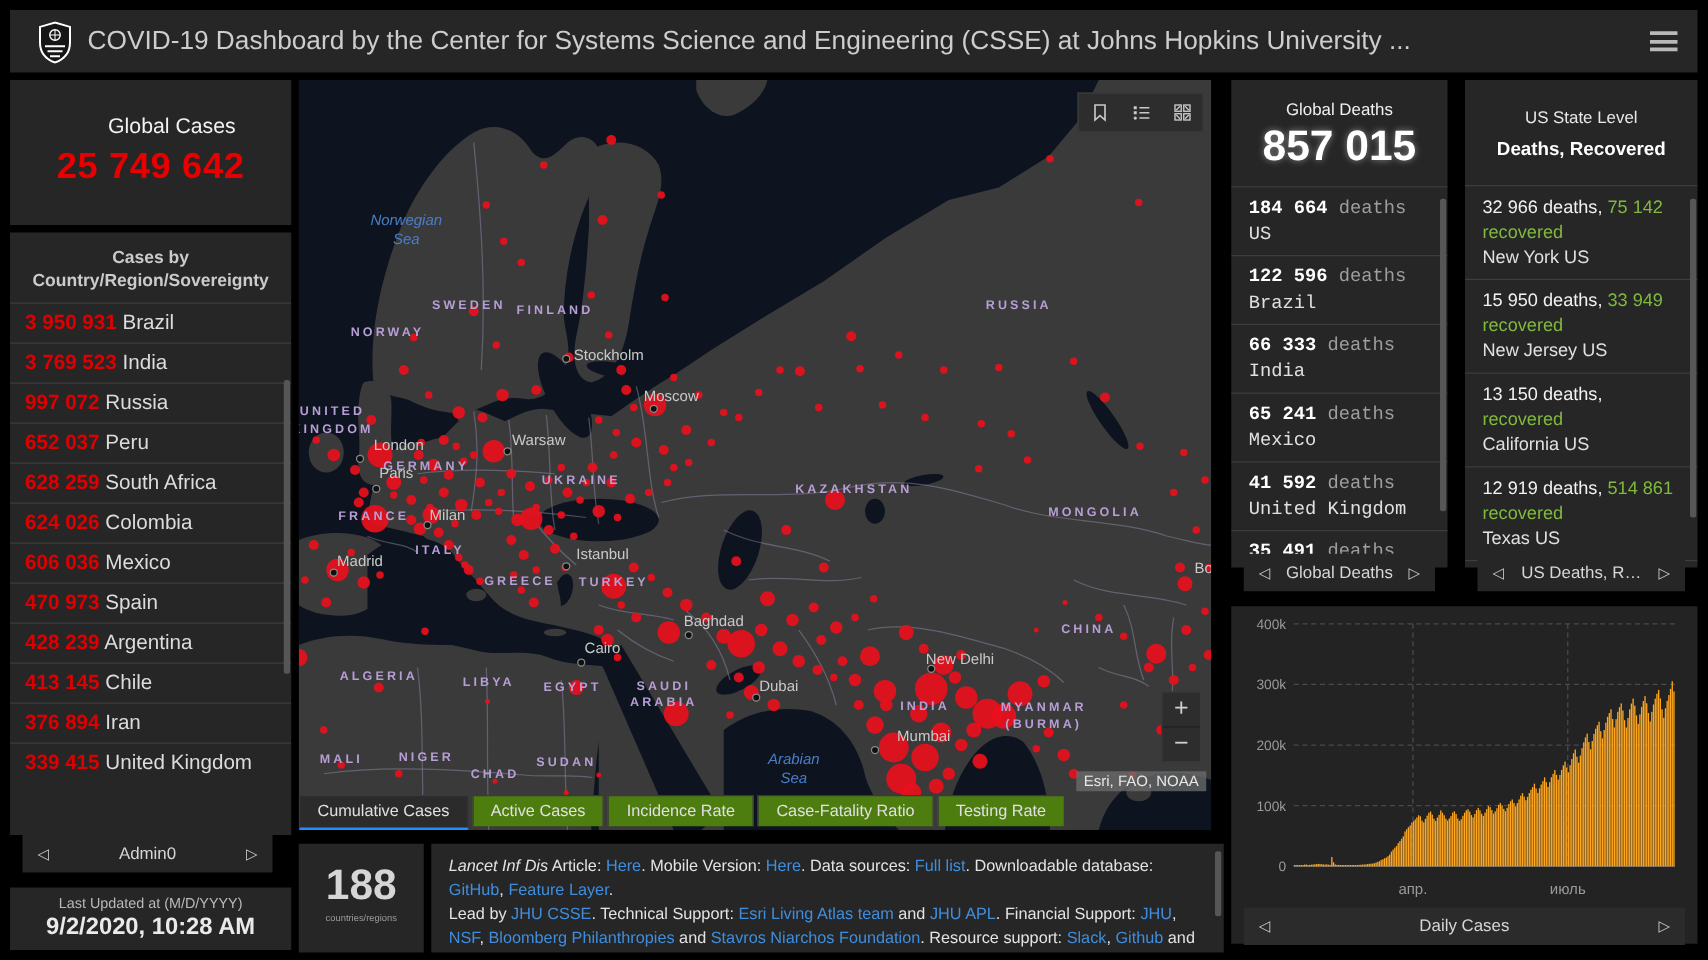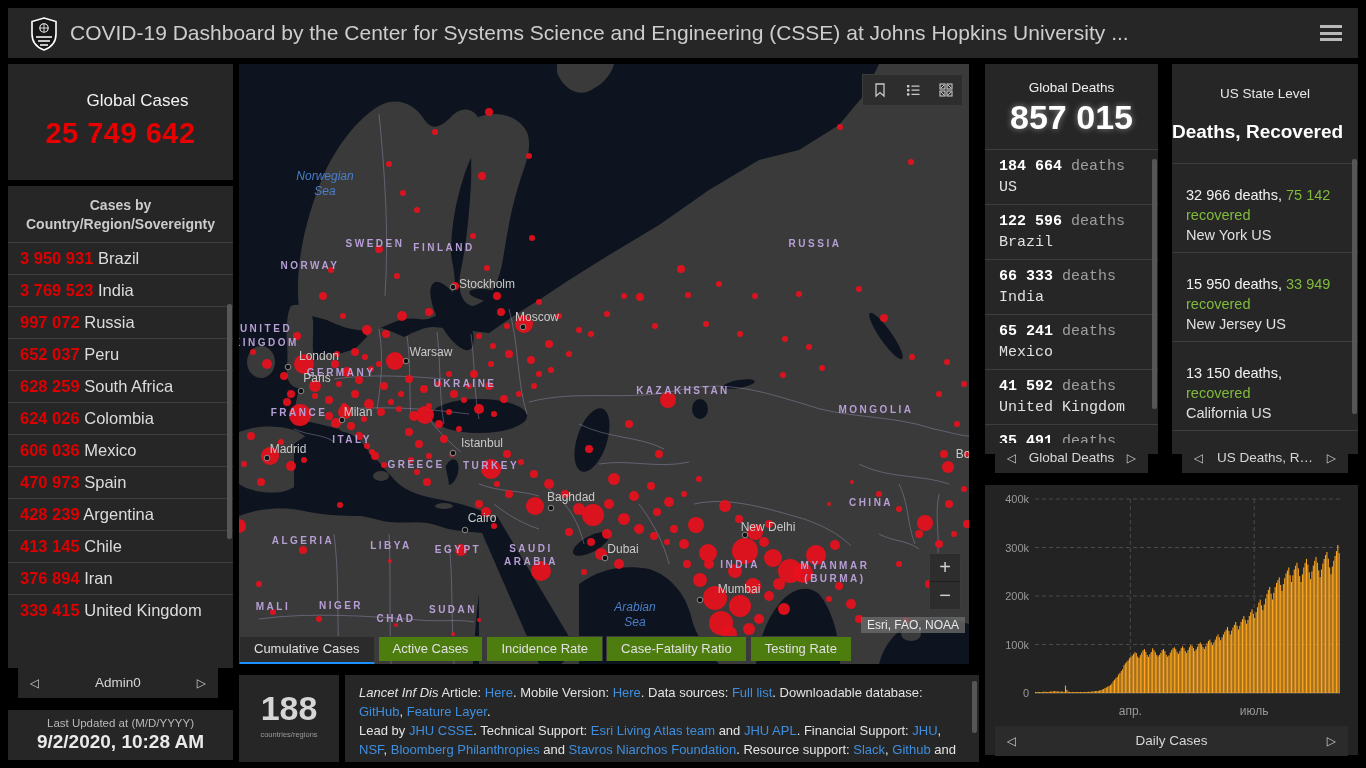--- a/index.html
+++ b/index.html
@@ -59,23 +59,23 @@
   #panel-deaths{left:985px;top:64px;width:173px;height:390px;overflow:hidden;}
   #gd-title{margin-top:16px;text-align:center;color:#f0f0f0;font-size:13.5px;}
   #gd-value{margin-top:3px;text-align:center;color:#fff;font-size:34px;font-weight:bold;
     text-shadow:0 0 6px rgba(255,255,255,.45);}
   #deaths-list{margin-top:12px;font-family:Liberation Mono, monospace;}
   #deaths-list .drow{padding:6px 6px 6px 14px;border-top:1px solid #3d3d3d;font-size:15px;line-height:21px;}
   .dval{color:#fff;font-weight:bold;} .dunit{color:#9e9e9e;} .dregion{color:#e0e0e0;}
   #pager-deaths{left:995px;top:443px;width:153px;height:30px;}
   #panel-us{left:1172px;top:64px;width:186px;height:390px;overflow:hidden;text-align:left;}
   #us-t1{margin-top:22px;text-align:center;color:#e8e8e8;font-size:13.5px;}
-  #us-t2{text-align:left;color:#fff;font-size:19px;font-weight:bold;margin-top:20px;}
+  #us-t2{text-align:center;color:#fff;font-size:15px;font-weight:bold;margin-top:10px;}
   #us-list{margin-top:20px;}
-  #us-list .urow{padding:21px 6px 7px 14px;border-top:1px solid #3d3d3d;font-size:14.5px;line-height:20px;}
+  #us-list .urow{padding:7px 6px 7px 14px;border-top:1px solid #3d3d3d;font-size:14.5px;line-height:20px;}
   .uw{color:#f2f2f2;} .ug{color:#80ba3d;} .uregion{color:#e0e0e0;}
   #pager-us{left:1182px;top:443px;width:166px;height:30px;}
   
   #panel-chart{left:985px;top:485px;width:373px;height:270px;background:#232323;}
   #pager-chart{left:995px;top:726px;width:353px;height:30px;background:#2b2b2b;}
   .tick{fill:#999;font-size:11px;}
   .xtick{fill:#999;font-size:12px;}
   
   .lab-country{fill:#b79fd6;font-size:10px;font-weight:bold;letter-spacing:2.5px;text-anchor:middle;}
   .lab-city{fill:#c9c9c9;font-size:12px;text-anchor:middle;}

